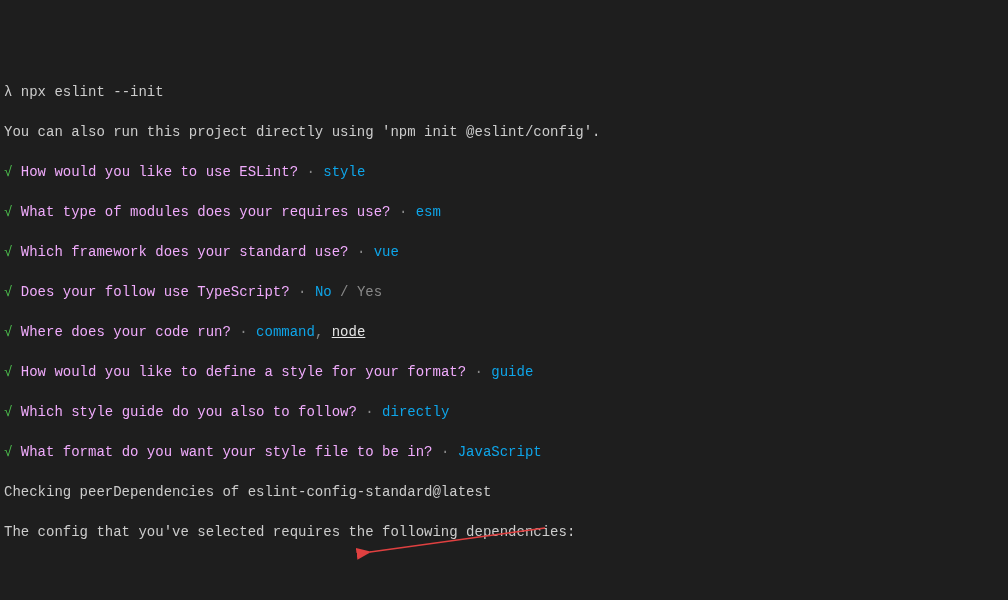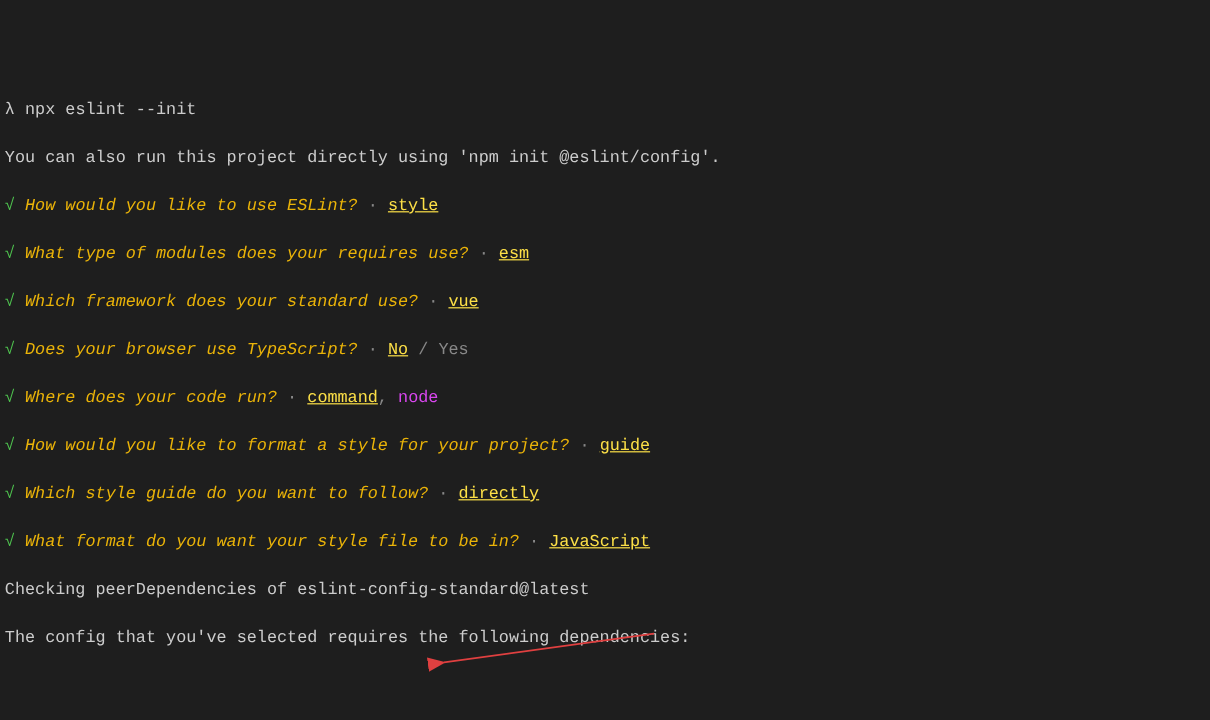--- a/index.html
+++ b/index.html
@@ -11,41 +11,41 @@
   color: #cccccc;
   width: 1008px;
   height: 600px;
   overflow: hidden;
   padding: 2px 4px;
   white-space: pre;
 }
 .line { display: block; }
 .prompt-lambda { color: #cccccc; }
 .check { color: #4ec24e; }
-.question { color: #eab308; font-style: italic; }
+.question { color: #f0abfc; }
 .dot { color: #888888; }
-.cyan { color: #fde047; text-decoration: underline; }
-.cyan-nou { color: #d946ef; }
+.cyan { color: #0ea5e9; }
+.cyan-nou { color: #e5e5e5; text-decoration: underline; }
 .gray { color: #888888; }
 .arrow-svg { position: absolute; }
 </style>
 </head>
 <body>
 
 
 
 <span class="line"><span class="prompt-lambda">λ </span><span>npx eslint --init</span></span>
 <span class="line">You can also run this project directly using 'npm init @eslint/config'.</span>
 <span class="line"><span class="check">√</span> <span class="question">How would you like to use ESLint?</span> <span class="dot">·</span> <span class="cyan">style</span></span>
 <span class="line"><span class="check">√</span> <span class="question">What type of modules does your requires use?</span> <span class="dot">·</span> <span class="cyan">esm</span></span>
 <span class="line"><span class="check">√</span> <span class="question">Which framework does your standard use?</span> <span class="dot">·</span> <span class="cyan">vue</span></span>
-<span class="line"><span class="check">√</span> <span class="question">Does your browser use TypeScript?</span> <span class="dot">·</span> <span class="cyan">No</span><span class="gray"> / </span><span class="gray">Yes</span></span>
+<span class="line"><span class="check">√</span> <span class="question">Does your follow use TypeScript?</span> <span class="dot">·</span> <span class="cyan">No</span><span class="gray"> / </span><span class="gray">Yes</span></span>
 <span class="line"><span class="check">√</span> <span class="question">Where does your code run?</span> <span class="dot">·</span> <span class="cyan">command</span><span class="gray">, </span><span class="cyan-nou">node</span></span>
-<span class="line"><span class="check">√</span> <span class="question">How would you like to format a style for your project?</span> <span class="dot">·</span> <span class="cyan">guide</span></span>
-<span class="line"><span class="check">√</span> <span class="question">Which style guide do you want to follow?</span> <span class="dot">·</span> <span class="cyan">directly</span></span>
+<span class="line"><span class="check">√</span> <span class="question">How would you like to define a style for your format?</span> <span class="dot">·</span> <span class="cyan">guide</span></span>
+<span class="line"><span class="check">√</span> <span class="question">Which style guide do you also to follow?</span> <span class="dot">·</span> <span class="cyan">directly</span></span>
 <span class="line"><span class="check">√</span> <span class="question">What format do you want your style file to be in?</span> <span class="dot">·</span> <span class="cyan">JavaScript</span></span>
 <span class="line">Checking peerDependencies of eslint-config-standard@latest</span>
 <span class="line">The config that you've selected requires the following dependencies:</span>
 <span class="line"> </span>
 
 
 
 
 
 

